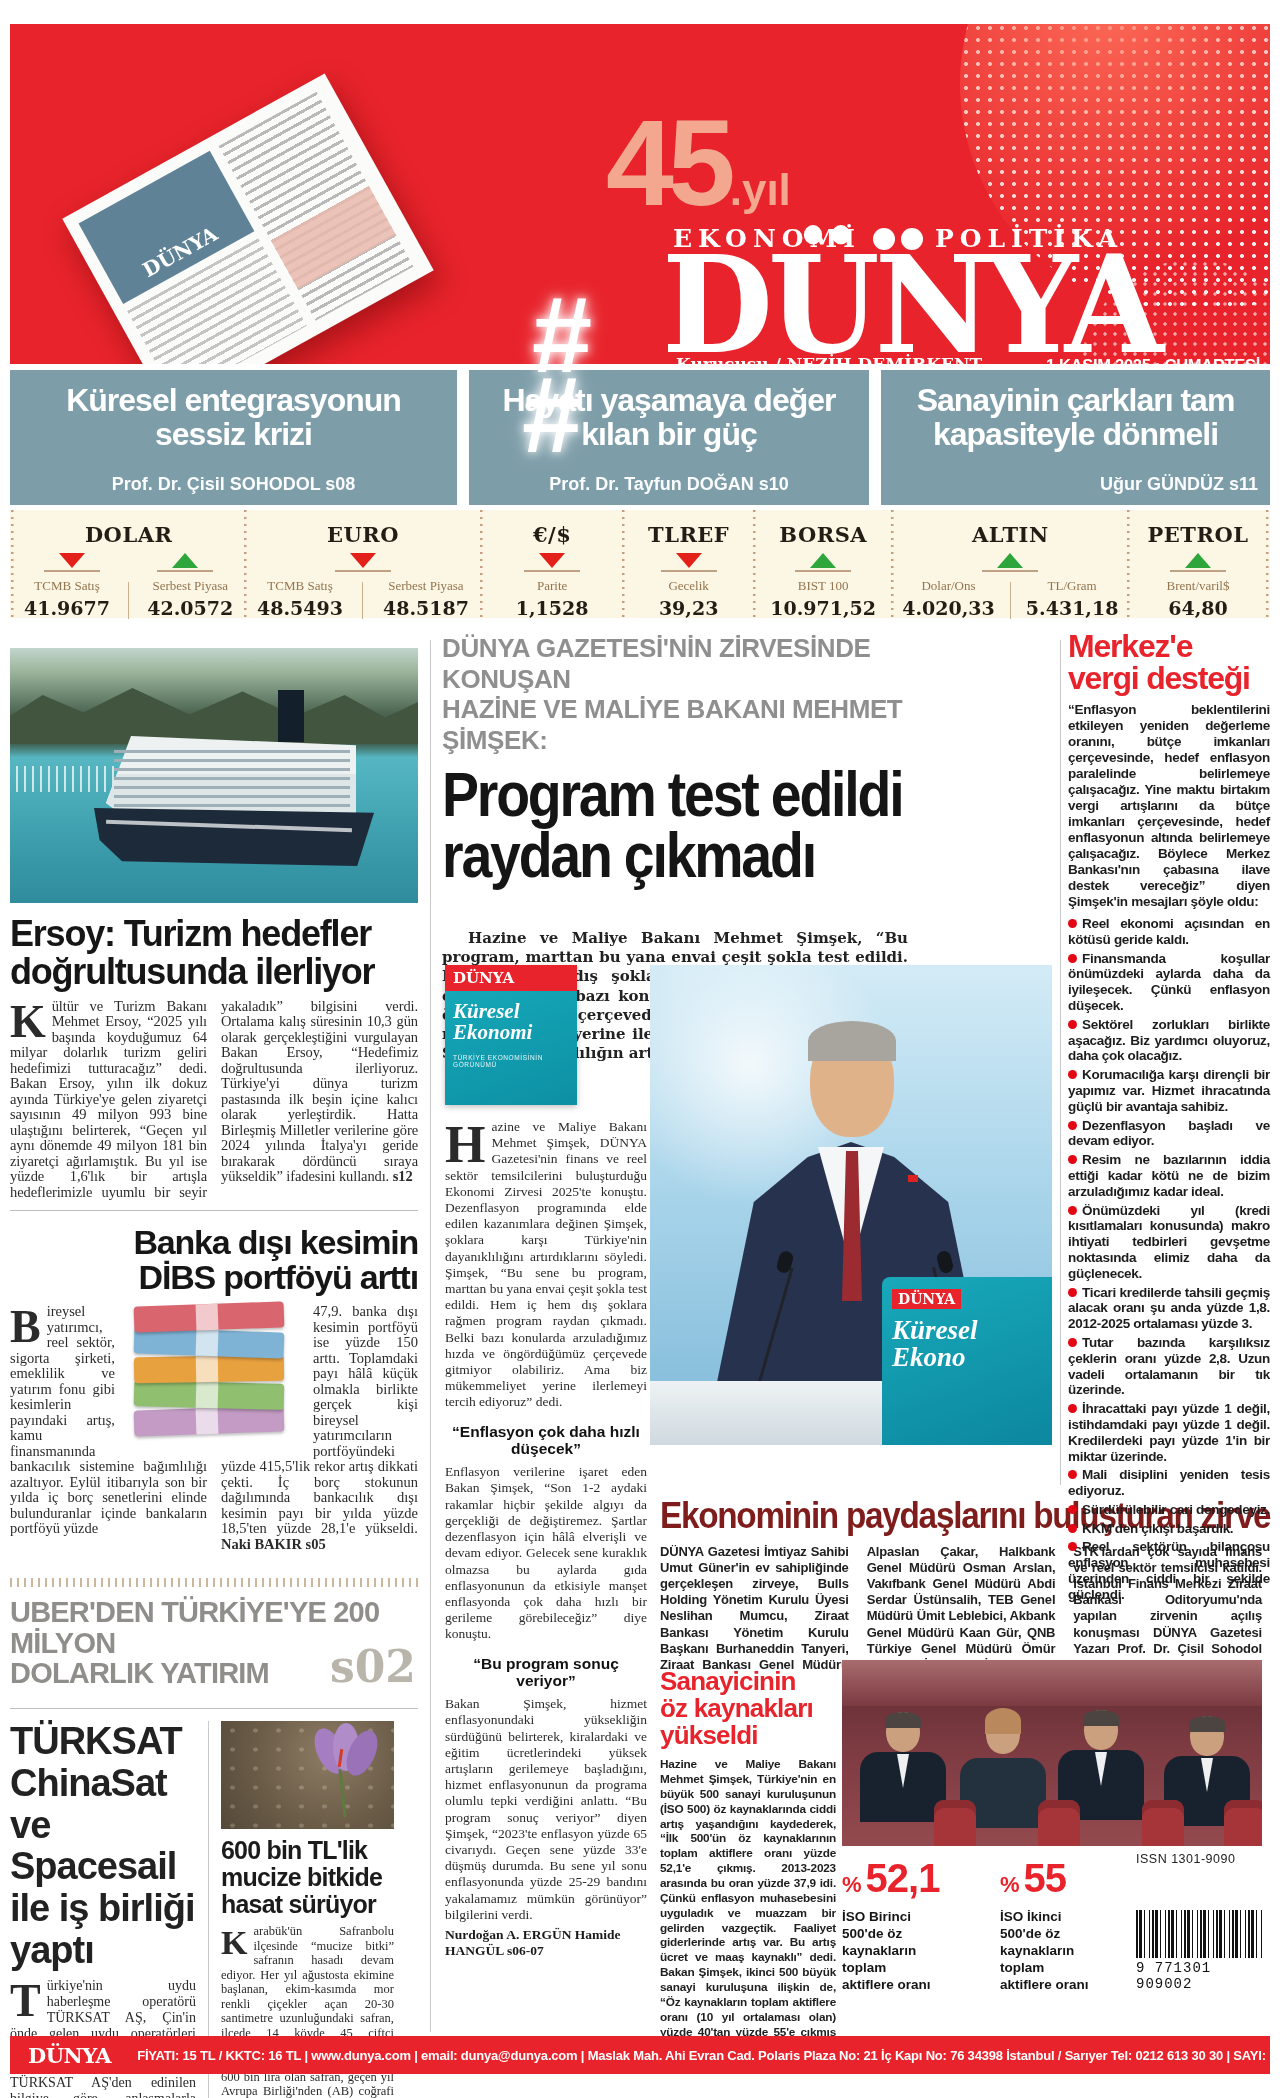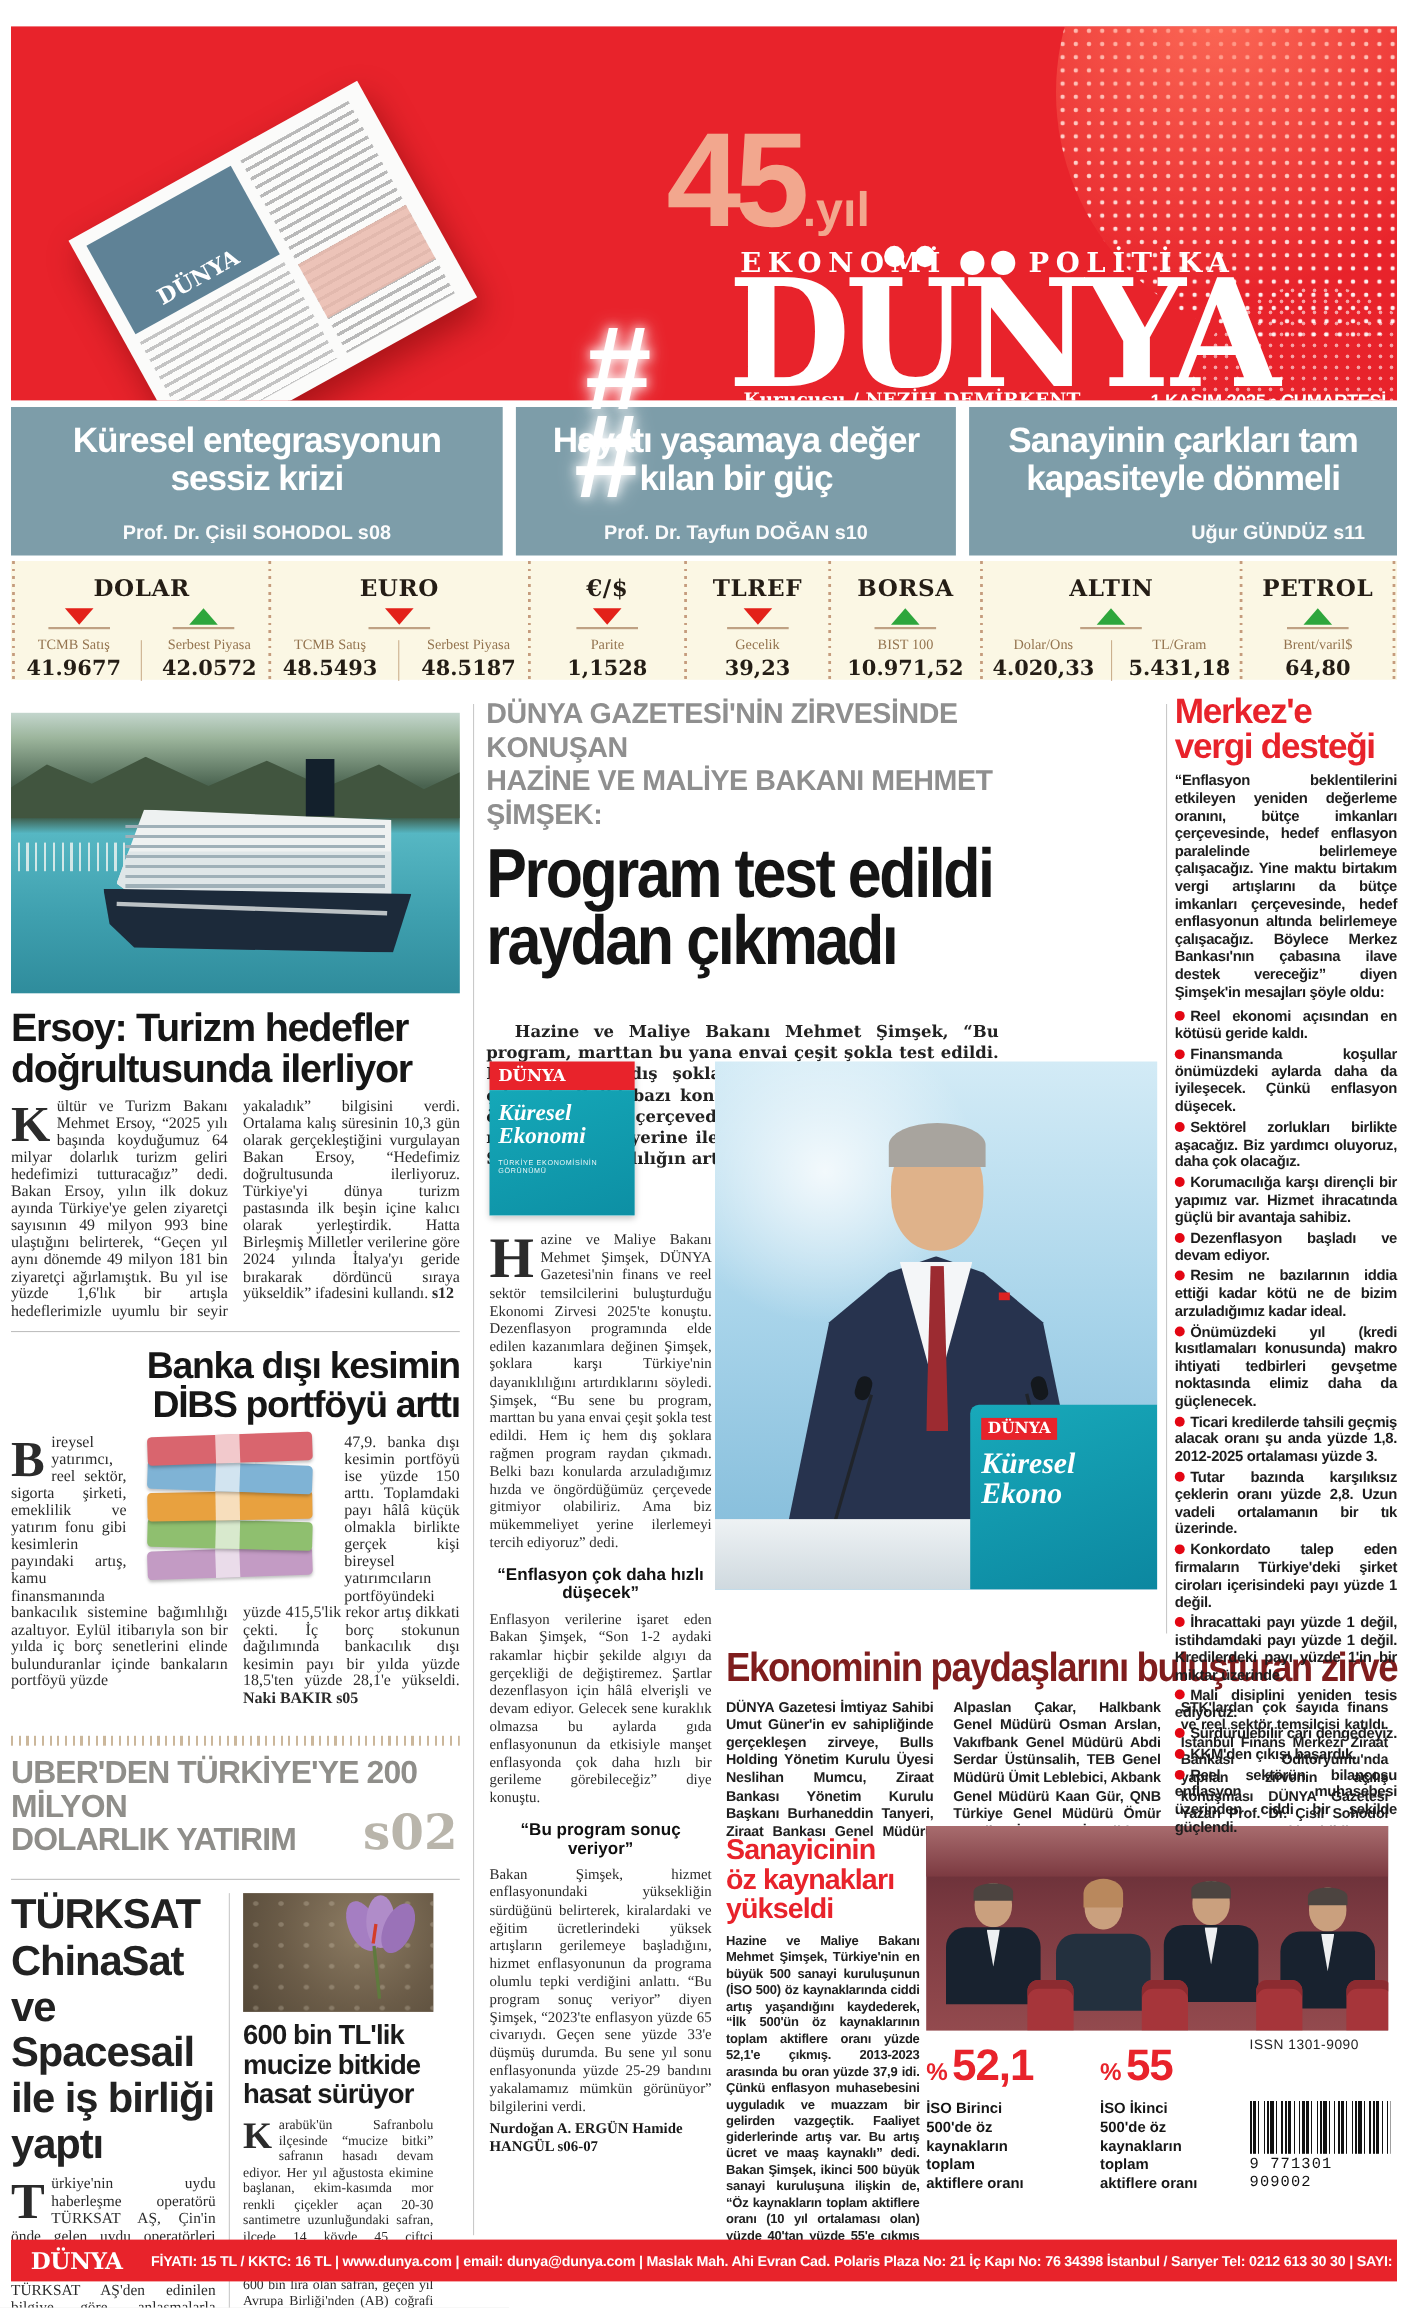--- a/index.html
+++ b/index.html
@@ -33,21 +33,21 @@
   .mlogo{position:absolute;left:652px;top:212px;width:608px;color:#fff;font-family:"DejaVu Serif",serif;
     font-weight:bold;font-size:128px;line-height:1;letter-spacing:-5px;transform:scaleY(1.06);transform-origin:top left;}
   .mfounder{position:absolute;left:666px;top:330px;color:#fff;font-family:"DejaVu Serif",serif;font-weight:bold;font-size:17px;}
   .mdate{position:absolute;right:10px;top:332px;color:#fff;font-weight:800;font-size:16.5px;letter-spacing:-0.3px;}
   .hash{position:absolute;color:#fff;font-weight:900;z-index:6;line-height:.8;
     text-shadow:0 0 10px rgba(255,255,255,.95),0 0 18px rgba(255,255,255,.8);}
   .hash1{left:532px;top:292px;font-size:108px;}
   .hash2{left:522px;top:372px;font-size:108px;}
 
   
-  .teaser{position:absolute;top:370px;height:135px;background:#7d9da9;color:#fff;padding:14px 29px 10px;
+  .teaser{position:absolute;top:370px;height:135px;background:#7d9da9;color:#fff;padding:14px 12px 10px;
     display:flex;flex-direction:column;justify-content:space-between;}
   .teaser .t-title{font-weight:800;font-size:32px;line-height:1.05;letter-spacing:-1px;text-align:center;}
   .teaser .t-author{font-size:18px;font-weight:600;text-align:center;opacity:.97;}
   .teaser.t3 .t-author{text-align:right;}
 
   
   .ticker{position:absolute;left:10px;top:510px;width:1260px;height:108px;background:#fbf7e4;display:flex;align-items:stretch;}
   .vsep{width:5px;background-image:repeating-linear-gradient(180deg,#c59c7d 0 2.5px,transparent 2.5px 7px);
     background-size:2.5px 100%;background-repeat:repeat-y;background-position:center;}
   .cell{display:flex;flex-direction:column;align-items:center;justify-content:flex-start;padding-top:12px;}
@@ -576,21 +576,20 @@
         <div class="bullet"><span class="dot"></span><span>Dezenflasyon başladı ve devam ediyor.</span></div>
 
         <div class="bullet"><span class="dot"></span><span>Resim ne bazılarının iddia ettiği kadar kötü ne de bizim arzuladığımız kadar ideal.</span></div>
 
         <div class="bullet"><span class="dot"></span><span>Önümüzdeki yıl (kredi kısıtlamaları konusunda) makro ihtiyati tedbirleri gevşetme noktasında elimiz daha da güçlenecek.</span></div>
 
         <div class="bullet"><span class="dot"></span><span>Ticari kredilerde tahsili geçmiş alacak oranı şu anda yüzde 1,8. 2012-2025 ortalaması yüzde 3.</span></div>
 
         <div class="bullet"><span class="dot"></span><span>Tutar bazında karşılıksız çeklerin oranı yüzde 2,8. Uzun vadeli ortalamanın bir tık üzerinde.</span></div>
 
-        <div class="bullet"><span class="dot"></span><span>Konkordato talep eden firmaların Türkiye'deki şirket ciroları içerisindeki payı yüzde 1 değil.</span></div>
 
         <div class="bullet"><span class="dot"></span><span>İhracattaki payı yüzde 1 değil, istihdamdaki payı yüzde 1 değil. Kredilerdeki payı yüzde 1'in bir miktar üzerinde.</span></div>
 
         <div class="bullet"><span class="dot"></span><span>Mali disiplini yeniden tesis ediyoruz.</span></div>
 
         <div class="bullet"><span class="dot"></span><span>Sürdürülebilir cari dengedeyiz.</span></div>
 
         <div class="bullet"><span class="dot"></span><span>KKM'den çıkışı başardık.</span></div>
 
         <div class="bullet"><span class="dot"></span><span>Reel sektörün bilançosu enflasyon muhasebesi üzerinden ciddi bir şekilde güçlendi.</span></div>

